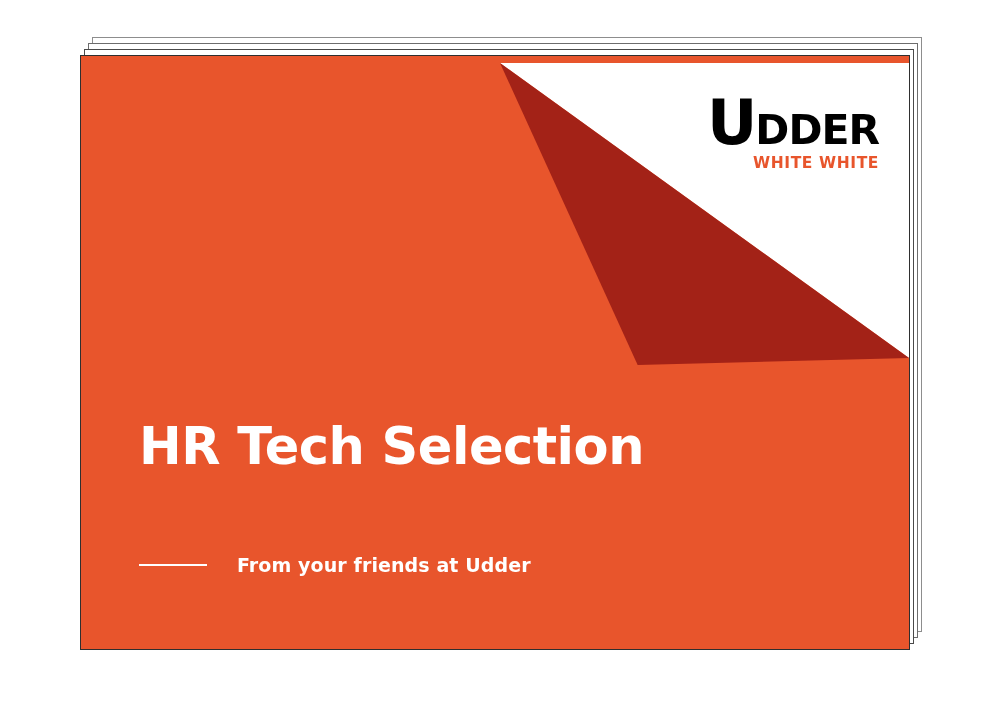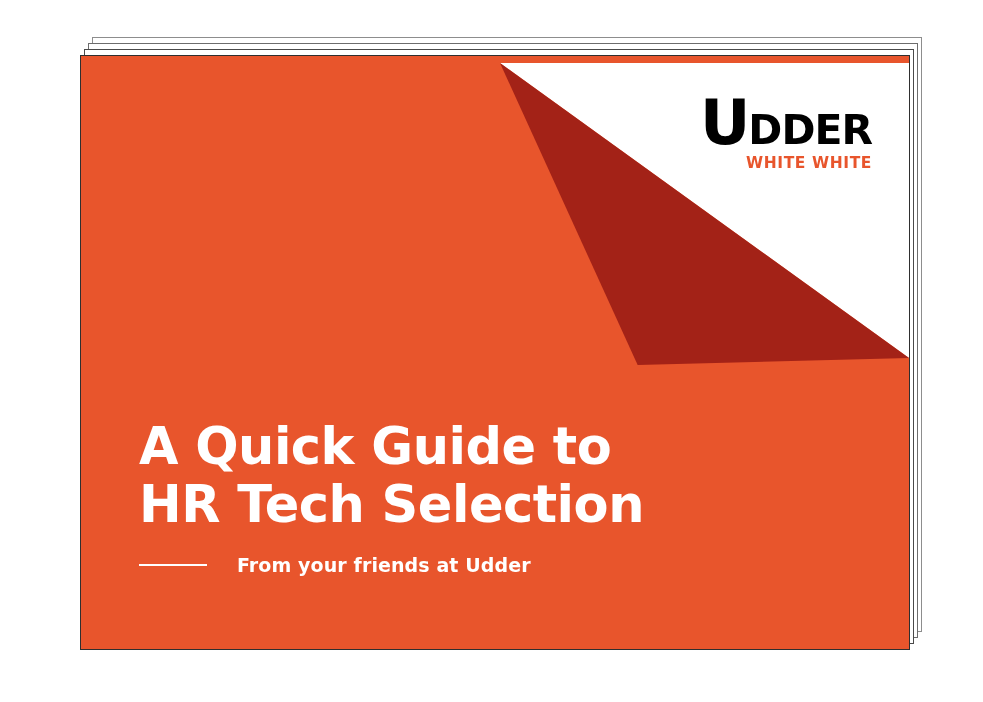--- a/index.html
+++ b/index.html
@@ -37,21 +37,21 @@
   }
   .cover-art {
     position:absolute; inset:0;
     width:100%; height:100%;
     display:block;
   }
 
   
   .logo {
     position:absolute;
-    right:37px;
+    right:30px;
     top:40px;
     text-align:right;
     line-height:1;
     user-select:none;
   }
   .logo-word {
     display:block;
     white-space:nowrap;
     color:#000000;
     font-family:"DejaVu Sans", sans-serif;
@@ -134,21 +134,20 @@
       <polygon points="420,7 830,7 830,303" fill="#FFFFFF"></polygon>
       <polygon points="420,7 830,303 558,310" fill="#A32217"></polygon>
     </svg>
 
     <div class="logo">
       <span class="logo-word"><span class="logo-u">U</span><span class="logo-rest">DDER</span></span>
       <span class="logo-sub">WHITE WHITE</span>
     </div>
 
     <h1 class="headline">
-      <span>A Quick Guide to</span>
       <span>HR Tech Selection</span>
     </h1>
 
     <div class="byline">
       <span class="byline-rule"></span>
       <span class="byline-text">From your friends at Udder</span>
     </div>
 
   </div>
 </div>

